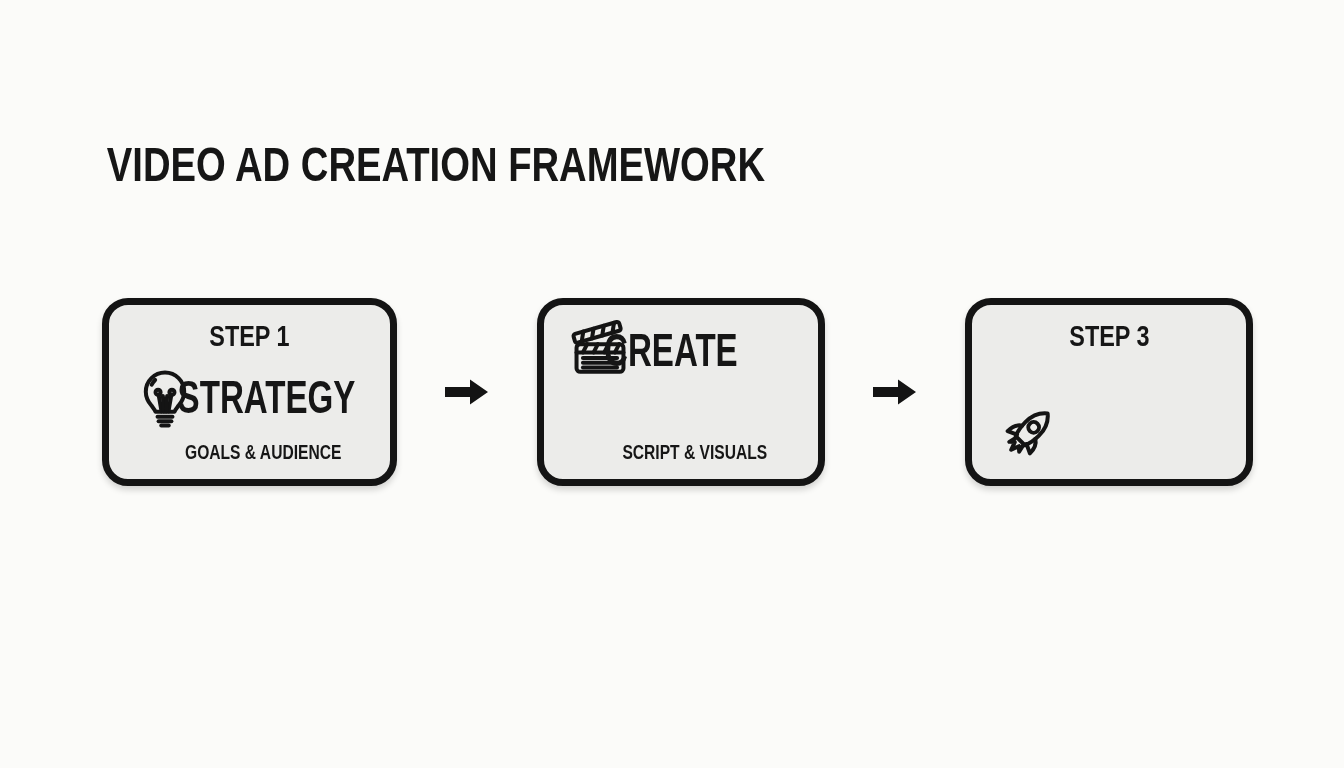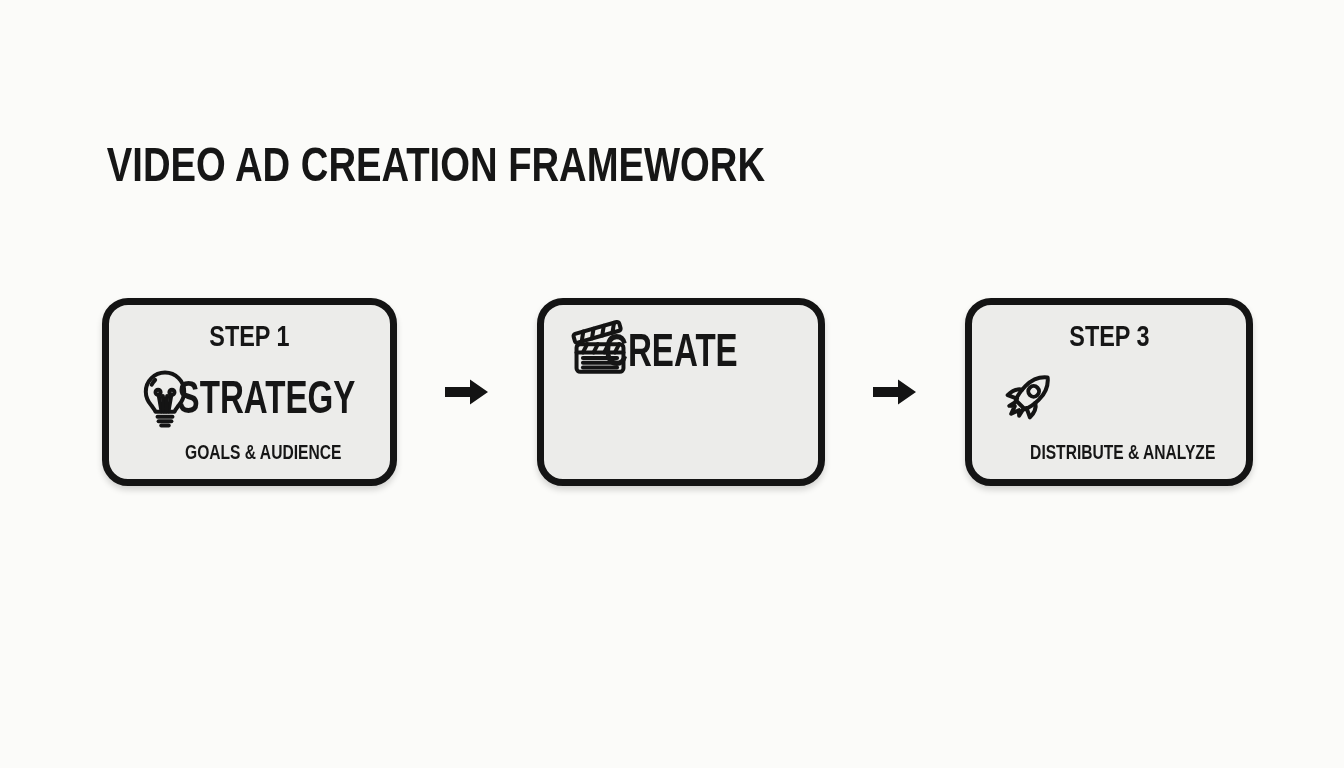--- a/index.html
+++ b/index.html
@@ -165,20 +165,23 @@
           <path d="M19.2 9.8 l-1.6 3.1"></path>
           <path d="M5.6 15 H18.4"></path>
           <path d="M5.6 16.8 H18.4"></path>
           <path d="M5.6 18.6 H18.4"></path>
         </svg>
       </span>
       <div class="step-name">
         <span class="cond">CREATE</span>
       </div>
     </div>
+    <div class="step-sub">
+      <span class="cond">SCRIPT &amp; VISUALS</span>
+    </div>
   </div>
 
   <div class="arrow">
     <svg viewBox="0 0 44 28">
       <polygon points="0,9 25,9 25,1.5 43,14 25,26.5 25,19 0,19" fill="#141414"></polygon>
     </svg>
   </div>
 
   <div class="step-box">
     <div class="step-label">
@@ -190,18 +193,15 @@
           <g transform="rotate(45 12 12)">
             <path d="M12 1.6 C14.4 3.5 15.6 6.6 15.6 9.8 C15.6 12.4 15.1 14.6 14.4 16.1 H9.6 C8.9 14.6 8.4 12.4 8.4 9.8 C8.4 6.6 9.6 3.5 12 1.6 Z"></path>
             <circle cx="12" cy="9" r="2"></circle>
             <path d="M8.5 11.6 C6.9 12.6 6.1 14.6 6.1 16.9 L9.5 15.3"></path>
             <path d="M15.5 11.6 C17.1 12.6 17.9 14.6 17.9 16.9 L14.5 15.3"></path>
             <path d="M10.1 16.2 L9.4 19.3 L10.9 17.9 L12 20.9 L13.1 17.9 L14.6 19.3 L13.9 16.2"></path>
           </g>
         </svg>
       </span>
     </div>
-    <div class="step-sub">
-      <span class="cond">DISTRIBUTE &amp; ANALYZE</span>
-    </div>
   </div>
 
 </div>
 
 </body></html>

